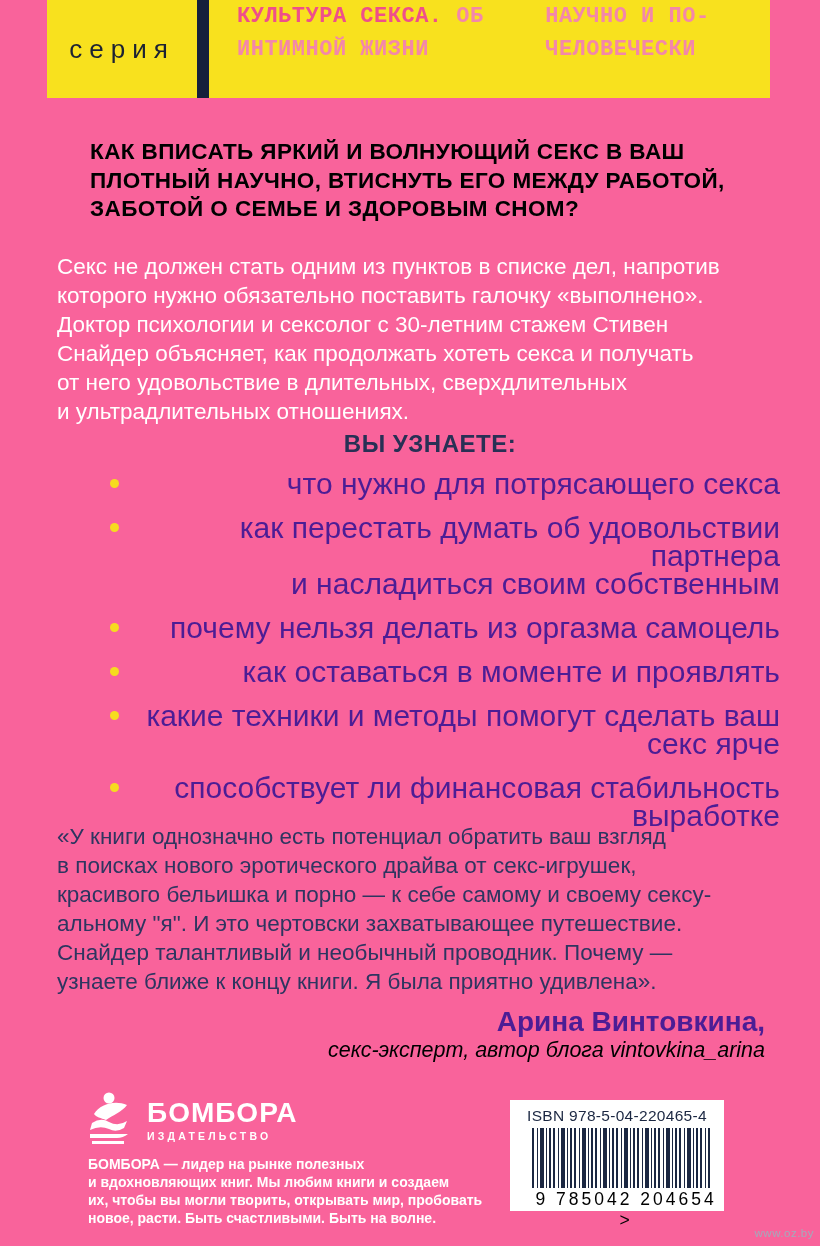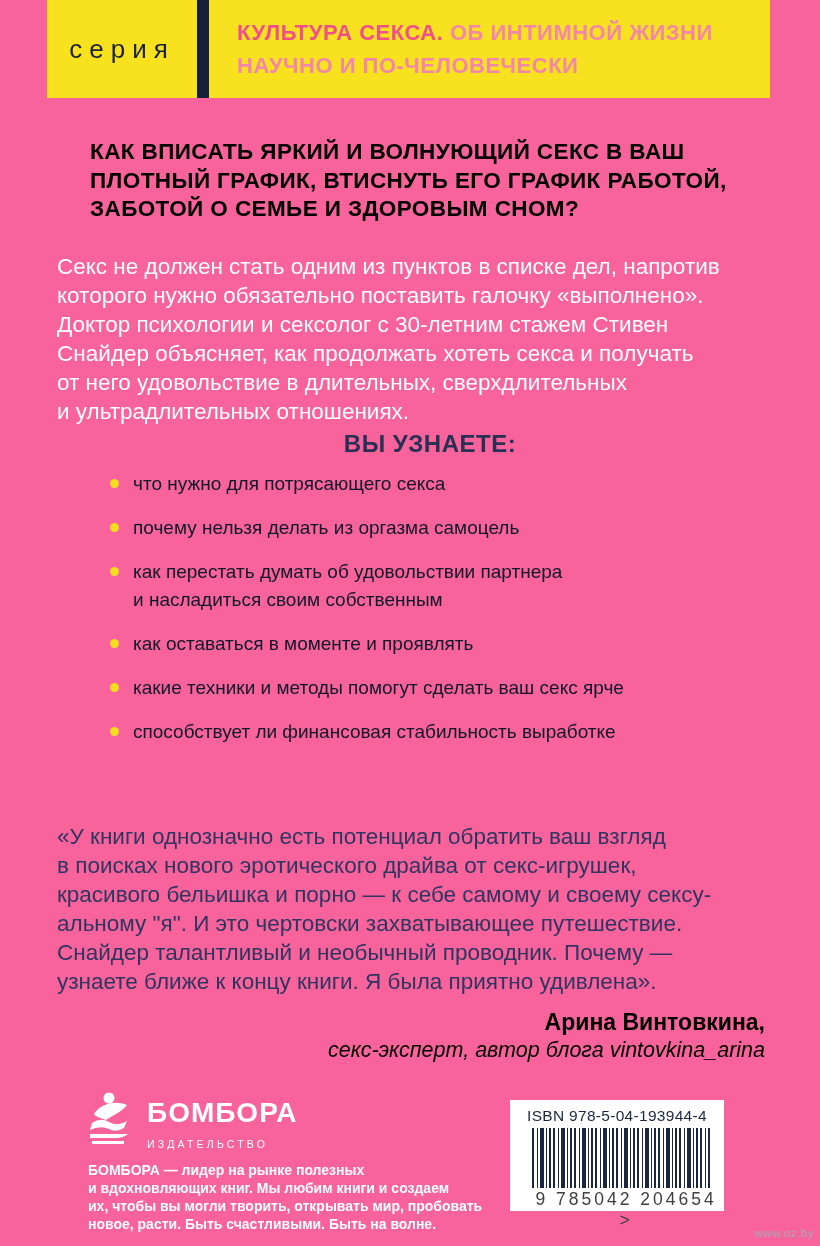--- a/index.html
+++ b/index.html
@@ -19,22 +19,22 @@
     position:absolute; left:0; top:0; width:150px; height:98px;
     display:flex; align-items:center; justify-content:center;
     font-size:26px; letter-spacing:7px; color:#1c2233; 
   }
   .series-divider {
     position:absolute; left:150px; top:0; width:12px; height:98px;
     background:#15203c;
   }
   .series-title {
     position:absolute; left:190px; top:0; right:10px; height:98px;
-    display:flex; flex-direction:column; justify-content:center;
-    font-size:22px; line-height:33px; letter-spacing:0.5px;
+    display:flex; justify-content:center;
+    font-size:22px; line-height:33px; letter-spacing:0.5px;font-family:Liberation Mono, monospace;
   }
   .st-bold { color:#ef4f8a; font-weight:bold; }
   .st-rest { color:#f387aa; font-weight:bold; }
 
   
   .headline {
     position:absolute; top:138px; left:90px; width:690px;
     color:#000000; font-weight:bold; font-size:22.5px; line-height:28.5px;
     letter-spacing:0.4px;
   }
@@ -48,53 +48,53 @@
   
   .learn-heading {
     position:absolute; top:430px; left:0; width:860px; text-align:center;
     color:#283055; font-weight:bold; font-size:24px; letter-spacing:0.5px;
   }
   .bullets {
     position:absolute; top:470px; left:110px; width:670px; list-style:none;
   }
   .bullets li {
     position:relative; padding-left:23px; margin-bottom:16px;
-    color:#0f172a; font-size:19px; line-height:28px;
+    color:#4c1d95; font-size:30px; line-height:28px;text-align:right;
   }
   .bullet-dot {
     position:absolute; left:0; top:9px; width:9px; height:9px;
     border-radius:50%; background:#f6dc1f;
   }
 
   
   .quote {
     position:absolute; top:822px; left:57px; width:720px;
     color:#2e3560; font-size:22.5px; line-height:29px;
   }
   .attribution {
     position:absolute; top:1008px; right:55px; text-align:right;
   }
   .attribution .author {
-    color:#000000; font-weight:bold; font-size:23px; line-height:28px;
+    color:#4c1d95; font-weight:bold; font-size:28px; line-height:28px;
   }
   .attribution .role {
     color:#000000; font-style:italic; font-size:21.5px; line-height:28px;
   }
 
   
   .publisher { position:absolute; top:1092px; left:85px; width:400px; }
   .logo-row { display:flex; align-items:flex-start; }
   .logo-icon { width:54px; height:52px; margin-right:8px; }
   .logo-name {
     color:#ffffff; font-weight:bold; font-size:28px; letter-spacing:1px;
     line-height:30px; margin-top:6px;
   }
   .logo-sub {
-    color:#ffffff; font-weight:normal; font-size:10.5px; letter-spacing:3.2px;
-    margin-top:10px;
+    color:#ffffff; font-weight:bold; font-size:10.5px; letter-spacing:3.2px;
+    margin-top:2px;
   }
   .tagline {
     margin-top:11px; margin-left:3px;
     color:#ffffff; font-weight:bold; font-size:14px; line-height:18px;
   }
 
   
   .barcode-box {
     position:absolute; top:1100px; left:510px; width:214px; height:111px;
     background:#ffffff; padding-top:7px;
@@ -105,21 +105,21 @@
   .barcode-bars {
     height:60px; margin:3px 14px 0 22px;
     background:repeating-linear-gradient(90deg,
       #1b2742 0 2px,  #ffffff 2px 5px,
       #1b2742 5px 6px, #ffffff 6px 8px,
       #1b2742 8px 12px, #ffffff 12px 14px,
       #1b2742 14px 15px, #ffffff 15px 17px,
       #1b2742 17px 19px, #ffffff 19px 21px);
   }
   .barcode-digits {
-    color:#404040; font-size:17.5px; letter-spacing:3px;
+    color:#000000; font-size:17.5px; letter-spacing:3px;
     text-align:center; margin-top:1px; font-family:"Liberation Sans",sans-serif;margin-left:18px;
   }
 
   .watermark {
     position:absolute; right:6px; bottom:7px;
     color:#a3aabb; font-size:11.5px; letter-spacing:0.5px;
   }
 </style>
 </head>
 <body>
@@ -133,21 +133,21 @@
       <div>
         <span class="st-bold">КУЛЬТУРА СЕКСА.</span>
         <span class="st-rest">ОБ ИНТИМНОЙ ЖИЗНИ</span>
       </div>
       <div class="st-rest">НАУЧНО И ПО-ЧЕЛОВЕЧЕСКИ</div>
     </div>
   </header>
 
   <section class="headline">
     <div>КАК ВПИСАТЬ ЯРКИЙ И ВОЛНУЮЩИЙ СЕКС В ВАШ</div>
-    <div>ПЛОТНЫЙ ГРАФИК, ВТИСНУТЬ ЕГО ГРАФИК РАБОТОЙ,</div>
+    <div>ПЛОТНЫЙ НАУЧНО, ВТИСНУТЬ ЕГО МЕЖДУ РАБОТОЙ,</div>
     <div>ЗАБОТОЙ О СЕМЬЕ И ЗДОРОВЫМ СНОМ?</div>
   </section>
 
   <section class="intro">
     <div>Секс не должен стать одним из пунктов в списке дел, напротив</div>
     <div>которого нужно обязательно поставить галочку «выполнено».</div>
     <div>Доктор психологии и сексолог с 30-летним стажем Стивен</div>
     <div>Снайдер объясняет, как продолжать хотеть секса и получать</div>
     <div>от него удовольствие в длительных, сверхдлительных</div>
     <div>и ультрадлительных отношениях.</div>
@@ -156,27 +156,27 @@
   <h2 class="learn-heading">ВЫ УЗНАЕТЕ:</h2>
 
   <ul class="bullets">
     <li>
       <span class="bullet-dot"></span>
       <div>что нужно для потрясающего секса</div>
       <div></div>
     </li>
     <li>
       <span class="bullet-dot"></span>
+      <div>как перестать думать об удовольствии партнера</div>
+      <div>и насладиться своим собственным</div>
+    </li>
+    <li>
+      <span class="bullet-dot"></span>
       <div>почему нельзя делать из оргазма самоцель</div>
       <div></div>
-    </li>
-    <li>
-      <span class="bullet-dot"></span>
-      <div>как перестать думать об удовольствии партнера</div>
-      <div>и насладиться своим собственным</div>
     </li>
     <li>
       <span class="bullet-dot"></span>
       <div>как оставаться в моменте и проявлять</div>
     </li>
     <li>
       <span class="bullet-dot"></span>
       <div>какие техники и методы помогут сделать ваш секс ярче</div>
       <div></div>
     </li>
@@ -216,20 +216,20 @@
     </div>
     <div class="tagline">
       <div>БОМБОРА — лидер на рынке полезных</div>
       <div>и вдохновляющих книг. Мы любим книги и создаем</div>
       <div>их, чтобы вы могли творить, открывать мир, пробовать</div>
       <div>новое, расти. Быть счастливыми. Быть на волне.</div>
     </div>
   </footer>
 
   <div class="barcode-box">
-    <div class="isbn-label">ISBN 978-5-04-193944-4</div>
+    <div class="isbn-label">ISBN 978-5-04-220465-4</div>
     <div class="barcode-bars"></div>
     <div class="barcode-digits">9 785042 204654 &gt;</div>
   </div>
 
   <div class="watermark">www.oz.by</div>
 
 </div>
 
 </body></html>

